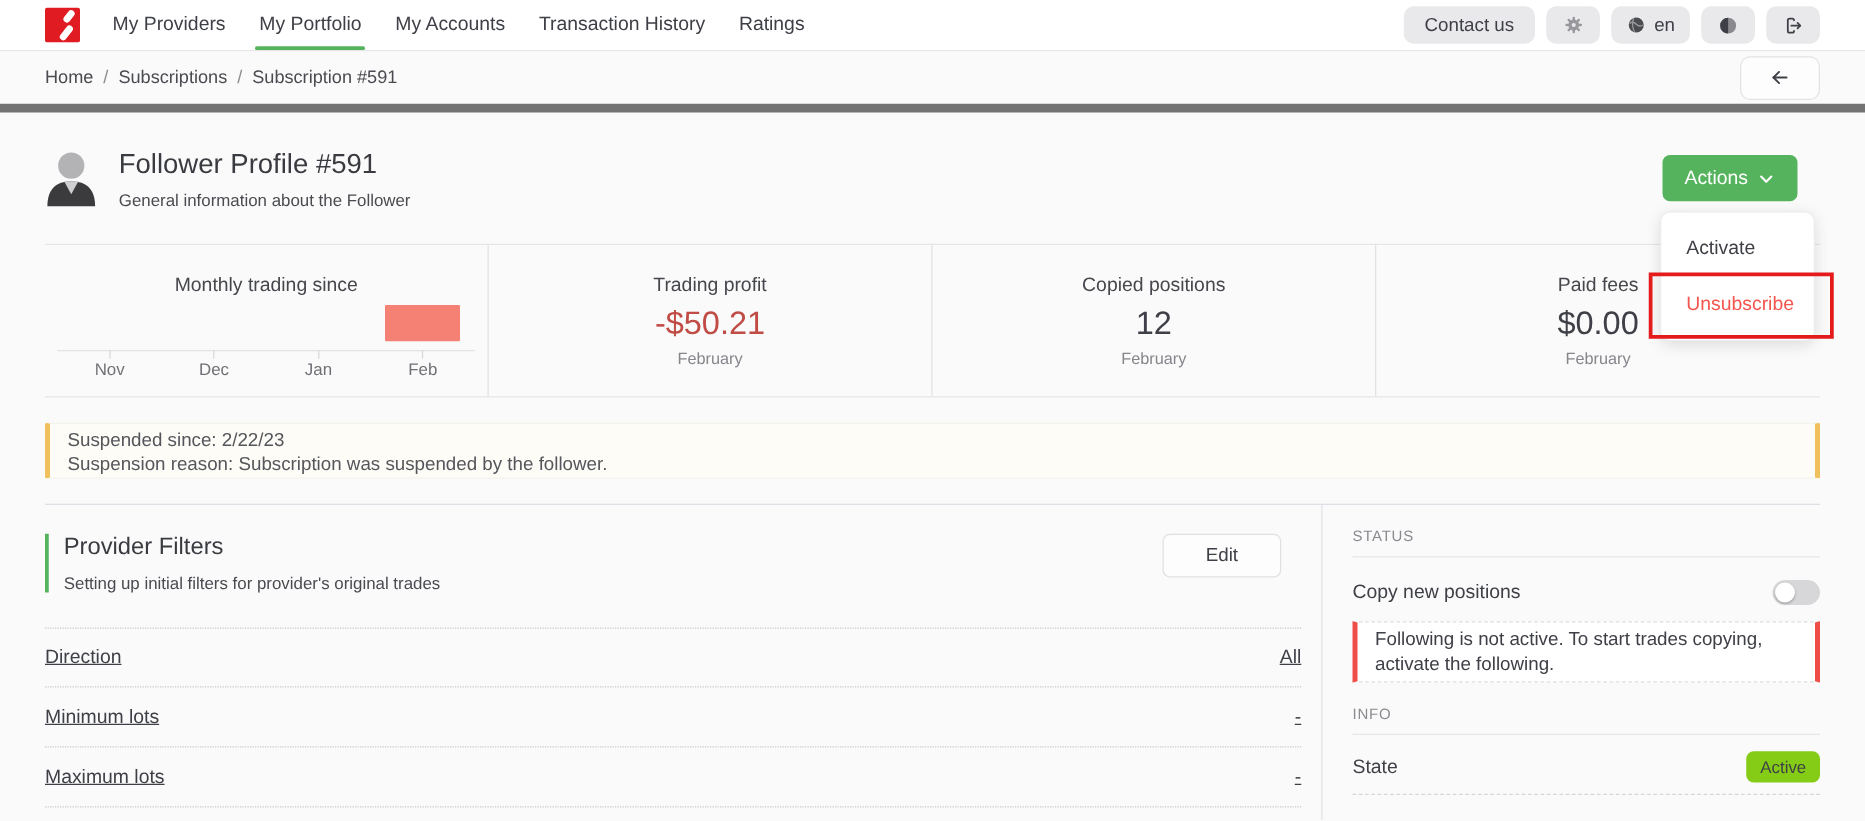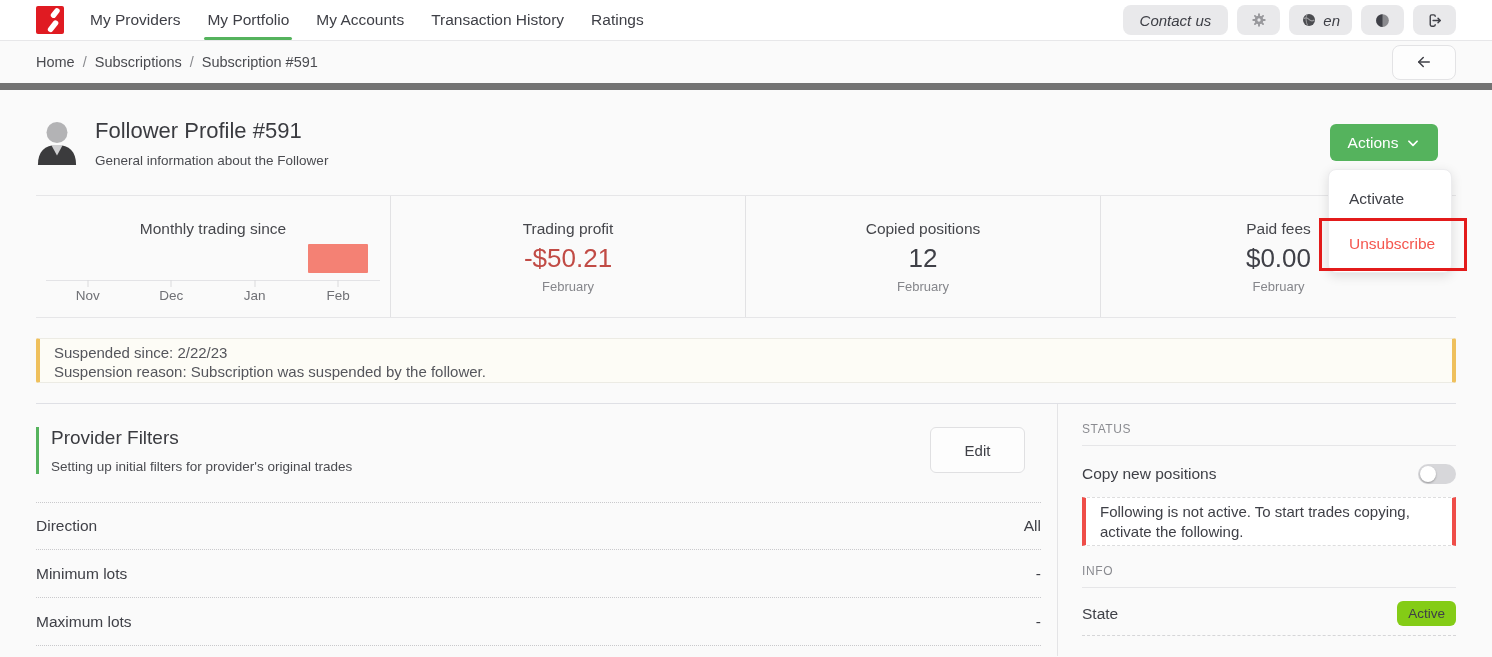--- a/index.html
+++ b/index.html
@@ -6,21 +6,21 @@
   body { font-family:"Liberation Sans", sans-serif; background:#fafafa; color:#3f4047; }
   .page { position:relative; width:1492px; height:657px; overflow:hidden; background:#fafafa; }
 
   
   .navbar { display:flex; align-items:center; height:41px; padding:0 36px; background:#fff; border-bottom:1px solid #e7e7e9; }
   .logo { width:28px; height:28px; margin-right:26px; cursor:pointer; flex:0 0 auto; }
   .nav-items { display:flex; gap:27px; height:100%; }
   .nav-item { display:flex; align-items:center; height:100%; font-size:15.5px; color:#3f4047; cursor:pointer; position:relative; white-space:nowrap; }
   .nav-item.active::after { content:''; position:absolute; left:-3px; right:-3px; bottom:0; height:3px; background:#55b35d; border-radius:2px; }
   .nav-right { margin-left:auto; display:flex; align-items:center; gap:9px; }
-  .pill-btn { background:#e9e9eb; border:none; border-radius:8px; height:30px; display:flex; align-items:center; justify-content:center; font-size:15px; color:#3f4047; cursor:pointer; font-family:inherit;font-style:italic; }
+  .pill-btn { background:#e9e9eb; border:none; border-radius:8px; height:30px; display:flex; align-items:center; justify-content:center; font-size:15px; color:#3f4047; cursor:pointer; font-family:inherit; }
   .pill-btn.text { padding:0 17px; }
   .pill-btn.icon { width:43px; }
   .pill-btn.lang { padding:0 12px; gap:6px; }
 
   
   .crumb-row { display:flex; align-items:center; height:49px; padding:0 36px; border-bottom:7px solid #737373; }
   .crumb { font-size:14.5px; color:#4a4b50; cursor:pointer; }
   .crumb.current { cursor:default; }
   .crumb-sep { margin:0 8px; color:#8b8c90; font-size:14.5px; }
   .back-btn { margin-left:auto; width:64px; height:35px; background:#fdfdfd; border:1px solid #e3e3e5; border-radius:8px; display:flex; align-items:center; justify-content:center; cursor:pointer; }
@@ -60,23 +60,23 @@
   
   .columns { display:flex; margin:0 36px; align-items:stretch; min-height:252px; }
   .col-left { width:1005px; flex:0 0 1005px; }
   .v-divider { width:1px; background:#e4e4e6; margin-left:16px; }
   .col-right { margin-left:24px; flex:1; }
 
   .section-head { display:flex; align-items:flex-start; margin-top:23px;gap:20px; }
   .section-title-wrap { border-left:3px solid #55b35d; padding-left:12px; }
   .section-title { font-size:19px; color:#3a3b40; font-weight:400; }
   .section-subtitle { font-size:13.5px; color:#4a4b50; margin-top:10px; }
-  .edit-btn { margin-left:auto; margin-right:16px; width:95px; height:46px; background:#fdfdfd; border:1px solid #e0e0e2; border-radius:6px; font-size:15px; color:#3f4047; cursor:pointer; font-family:inherit; }
-
-  .filter-rows { margin-top:28px; }
+  .edit-btn { margin-left:auto; margin-right:16px; width:95px; height:35px; background:#fdfdfd; border:1px solid #e0e0e2; border-radius:6px; font-size:15px; color:#3f4047; cursor:pointer; font-family:inherit; }
+
+  .filter-rows { margin-top:28px;text-decoration:underline; }
   .filter-row { display:flex; align-items:center; height:48px; border-bottom:1px dotted #c9c9cc; font-size:15.5px; }
   .filter-row:first-child { border-top:1px dotted #c9c9cc; }
   .filter-label { color:#3f4047; }
   .filter-value { margin-left:auto; color:#3f4047; }
 
   .panel-label { font-size:12px; letter-spacing:.6px; color:#8a8b90; margin-top:18px; }
   .panel-hr { border:none; border-top:1px solid #e6e6e8; margin-top:9px; }
   .status-row { display:flex; align-items:center; margin-top:18px; font-size:15.5px; }
   .toggle { margin-left:auto; width:38px; height:20px; border-radius:10px; background:#d7d7da; position:relative; cursor:pointer; }
   .toggle::after { content:''; position:absolute; left:2px; top:2px; width:16px; height:16px; border-radius:50%; background:#fff; box-shadow:0 1px 2px rgba(0,0,0,.3); }

